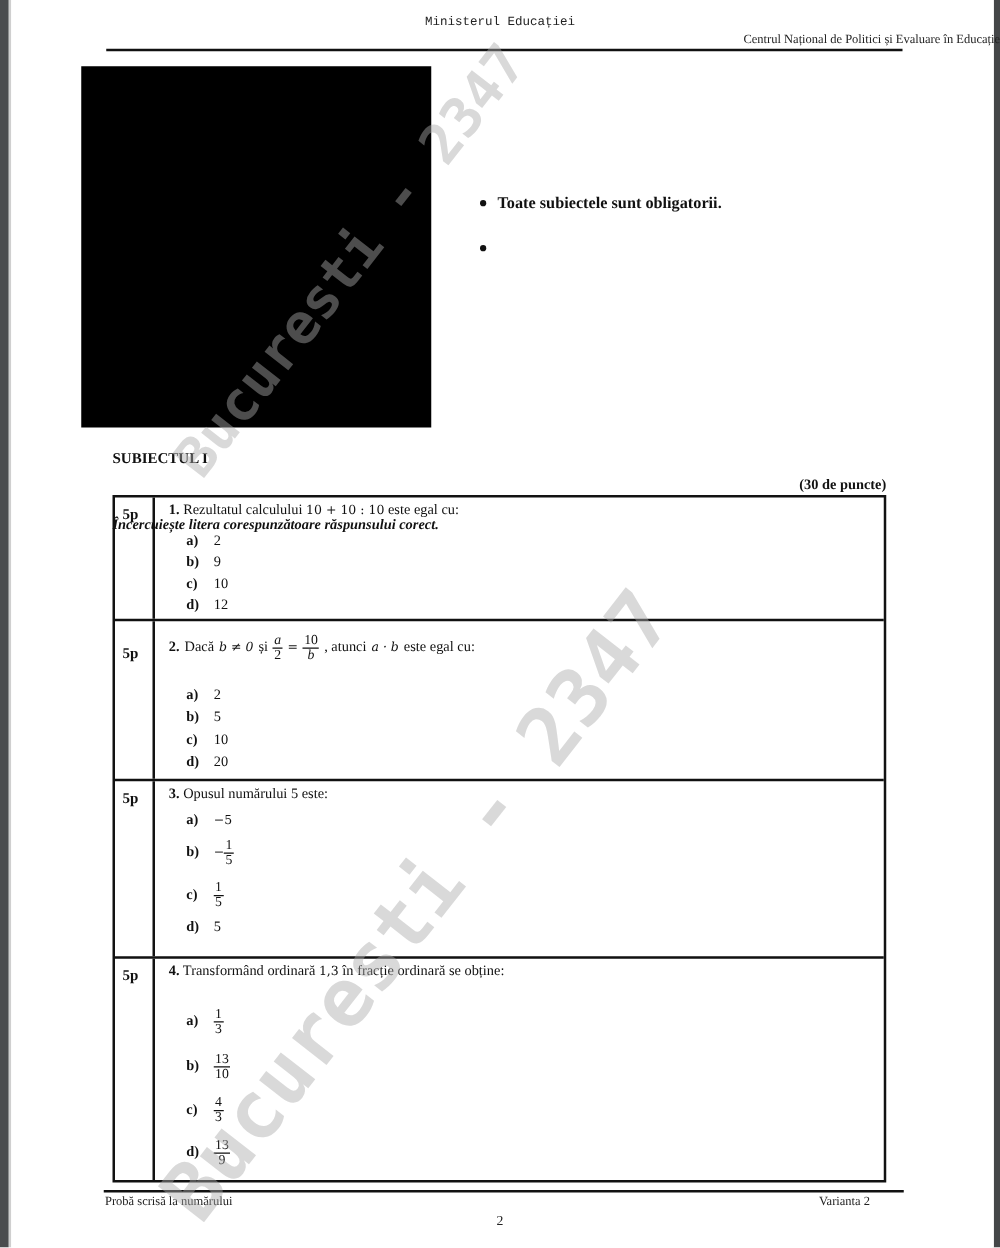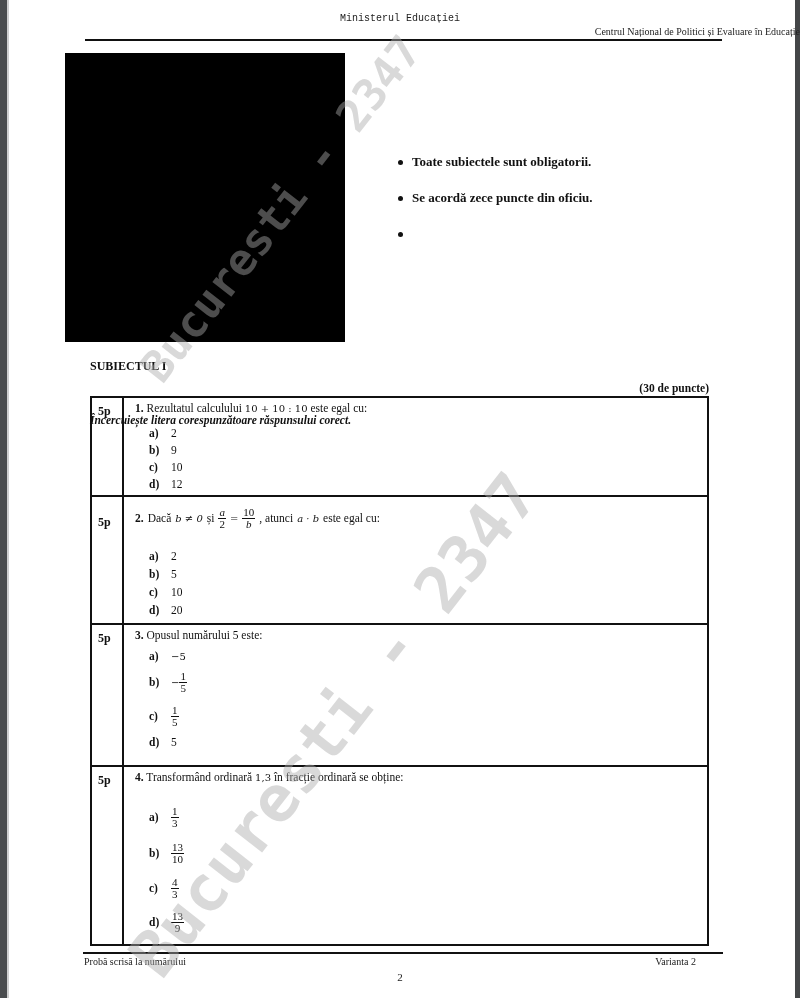--- a/index.html
+++ b/index.html
@@ -10,21 +10,21 @@
   .edge-right2 { position:absolute; right:5px; top:0; width:1px; height:998px; background:#bdbdbd; }
   .page { position:absolute; left:9px; top:0; width:786px; height:998px; background:#fff; }
 
   .hdr { position:absolute; left:0; width:800px; text-align:center; font-size:10px; line-height:12px; color:#222; }
   .hdr1 { top:13px;font-family:Liberation Mono, monospace; }
   .hdr2 { top:26px;text-align:right; }
   .rule { position:absolute; height:2px; background:#111; }
 
   .blackbox { position:absolute; left:65px; top:53px; width:280px; height:289px; background:#000; }
 
-  .bullets { position:absolute; left:398px; top:154px; margin:0; padding:0; list-style:none; }
+  .bullets { position:absolute; left:384px; top:154px; margin:0; padding:0; list-style:none; }
   .bullets li { position:relative; font-weight:bold; font-size:13px; line-height:16px; height:36px; padding-left:14px; color:#111; }
   .bullets li .dot { position:absolute; left:0; top:6px; width:5px; height:5px; border-radius:50%; background:#111; }
 
   .subiect { position:absolute; left:90px; top:359px; font-weight:bold; font-size:12px; }
   .instr { position:absolute; left:90px; top:382px; font-weight:bold; font-style:italic; font-size:11.5px;margin-top:32px; }
   .puncte { position:absolute; right:91px; top:382px; font-weight:bold; font-size:11.5px; }
 
   .tbl { position:absolute; left:90px; top:396px; width:615px; border:2px solid #111; box-sizing:content-box; }
   .row { position:relative; border-top:2px solid #111; }
   .row:first-child { border-top:none; }
@@ -59,21 +59,20 @@
 <div class="page"></div>
 
 <div class="hdr hdr1">Ministerul Educației</div>
 <div class="hdr hdr2">Centrul Național de Politici și Evaluare în Educație</div>
 <div class="rule" style="left:85px; top:39px; width:637px;"></div>
 
 <div class="blackbox"></div>
 
 <ul class="bullets">
   <li><span class="dot"></span><span>Toate subiectele sunt obligatorii.</span></li>
-  <li><span class="dot"></span><span>Se acordă zece puncte din oficiu.</span></li>
   <li><span class="dot"></span></li>
 </ul>
 
 <div class="subiect">SUBIECTUL I</div>
 <div class="instr">Încercuiește litera corespunzătoare răspunsului corect.</div>
 <div class="puncte">(30 de puncte)</div>
 
 <div class="tbl">
 
   <div class="row" style="height:97px;">

